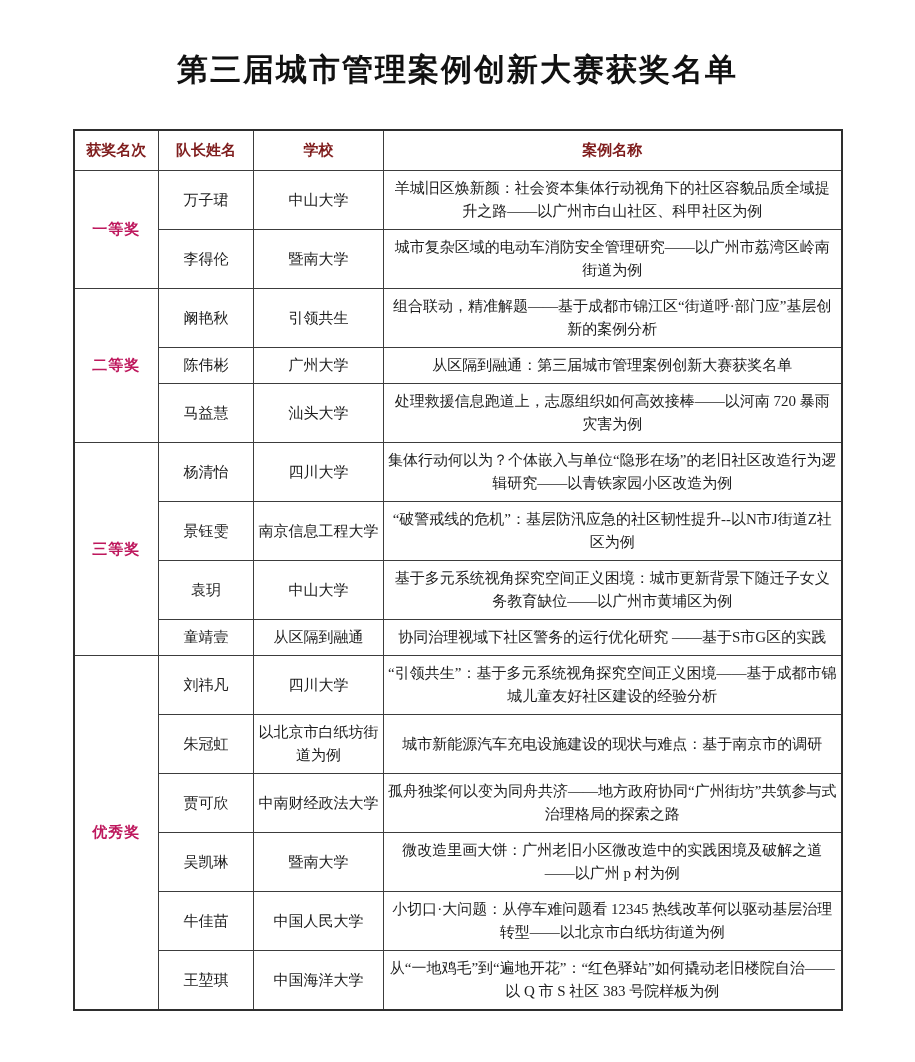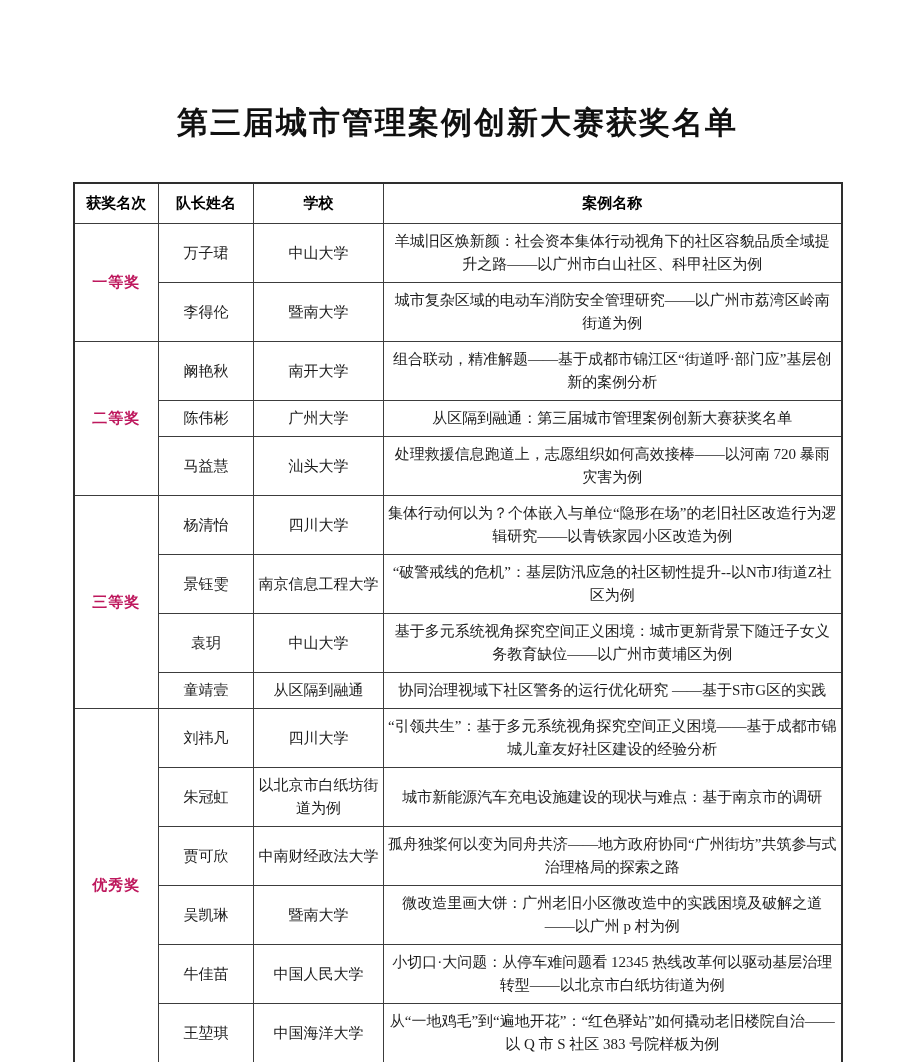--- a/index.html
+++ b/index.html
@@ -11,21 +11,21 @@
     color: #1c1c1c;
     overflow: hidden;
   }
   .page {
     width: 915px;
     height: 1062px;
     background: #ffffff;
     position: relative;
   }
   .doc-title {
-    padding-top: 102px;
+    padding-top: 49px;
     text-align: center;
     font-size: 31px;
     font-weight: bold;
     letter-spacing: 2px;
     color: #111111;
   }
   table.award-table {
     border-collapse: collapse;
     margin: 38px auto 0 auto;
     width: 768px;
@@ -42,21 +42,21 @@
     padding: 6px 4px;
   }
   col.c-rank   { width: 85px; }
   col.c-leader { width: 95px; }
   col.c-school { width: 130px; }
   col.c-case   { width: 458px; }
   table.award-table th {
     font-weight: bold;
     font-size: 15px;
     padding: 8px 4px;
-    color: #000000;
+    color: #7f1d1d;
     margin-top: 32px;
   }
   td.rank-cell {
     font-weight: bold;
     font-size: 16px;
     letter-spacing: 1px;
     color: #be185d;
   }
   td.leader-cell, td.school-cell {
     font-size: 15px;
@@ -100,21 +100,21 @@
           <td class="case-cell">羊城旧区焕新颜：社会资本集体行动视角下的社区容貌品质全域提升之路——以广州市白山社区、科甲社区为例</td>
         </tr>
         <tr>
           <td class="leader-cell">李得伦</td>
           <td class="school-cell">暨南大学</td>
           <td class="case-cell">城市复杂区域的电动车消防安全管理研究——以广州市荔湾区岭南街道为例</td>
         </tr>
         <tr>
           <td class="rank-cell" rowspan="3">二等奖</td>
           <td class="leader-cell">阚艳秋</td>
-          <td class="school-cell">南开大学</td>
+          <td class="school-cell">引领共生</td>
           <td class="case-cell">组合联动，精准解题——基于成都市锦江区“街道呼·部门应”基层创新的案例分析</td>
         </tr>
         <tr>
           <td class="leader-cell">陈伟彬</td>
           <td class="school-cell">广州大学</td>
           <td class="case-cell">从区隔到融通：第三届城市管理案例创新大赛获奖名单</td>
         </tr>
         <tr>
           <td class="leader-cell">马益慧</td>
           <td class="school-cell">汕头大学</td>

